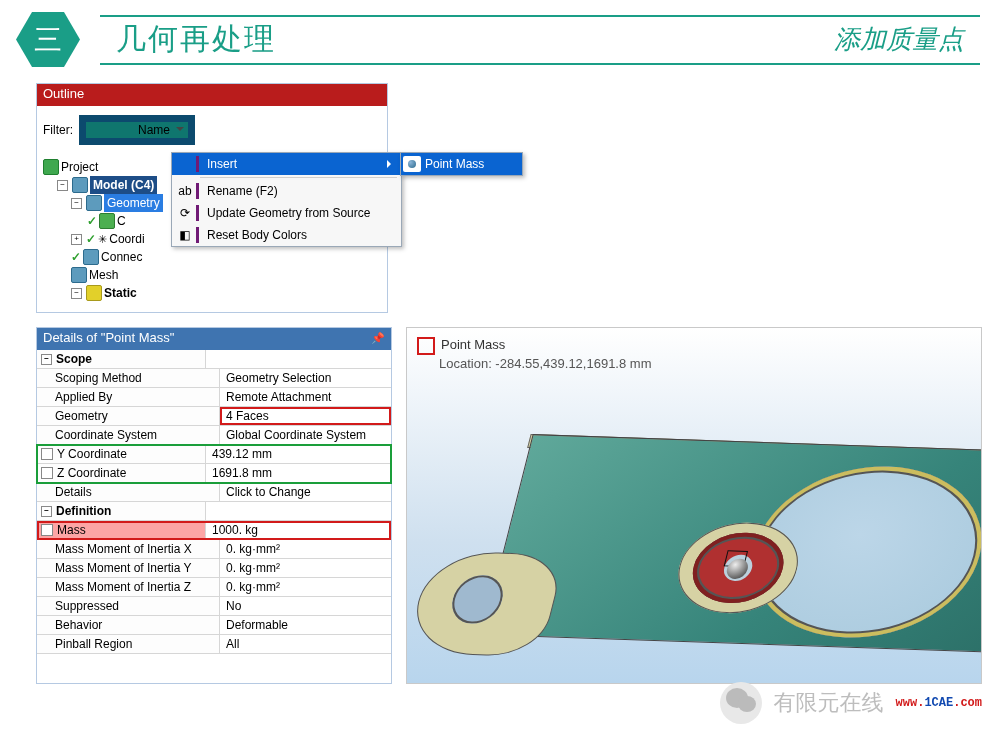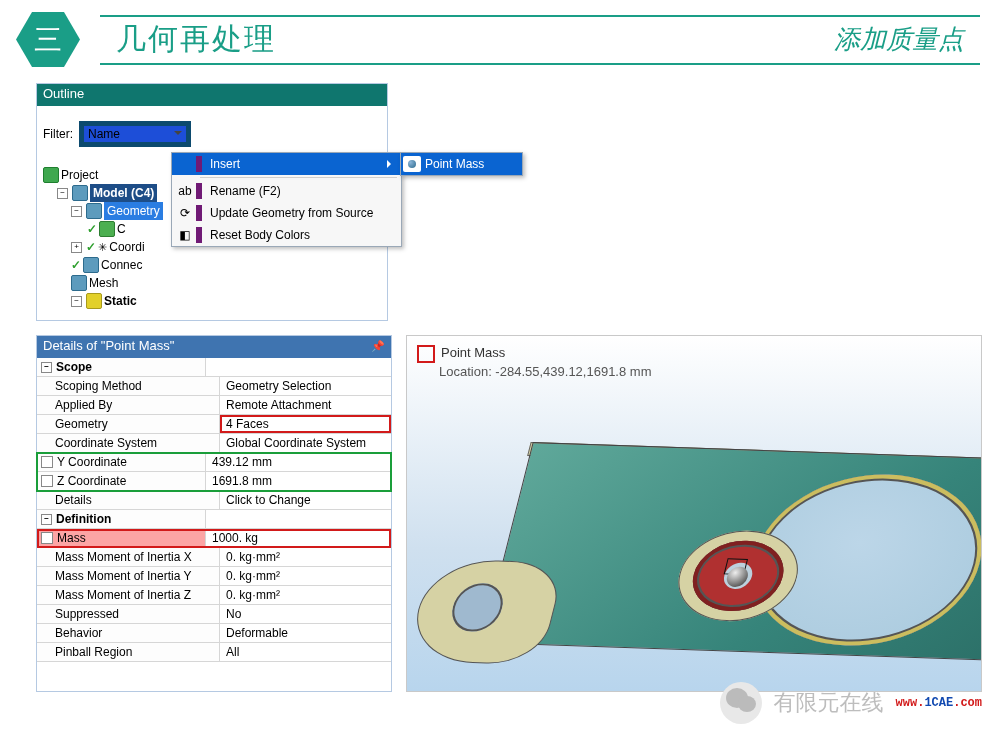--- a/index.html
+++ b/index.html
@@ -56,39 +56,40 @@
     padding: 8px 18px 0 36px;
   }
   
   .outline-panel {
     width: 350px;
     border: 1px solid #b5c9e2;
     background: #fff;
     position: relative;
   }
   .panel-title {
-    background: #0f766e;
+    background: #b91c1c;
     color: #fff;
     font-size: 13px;
     padding: 2px 6px;
     height: 18px;
     line-height: 16px;
   }
   .filter-row {
     display: flex;
     align-items: center;
-    padding: 15px 6px;
+    padding: 9px 6px;
     gap: 6px;
   }
   .filter-select {
-    border: 5px solid #0c4a6e;
+    border: 7px solid #0c4a6e;
     padding: 1px 18px 1px 4px;
     min-width: 80px;
-    background: #1d4ed8;
+    background: #0f766e;
     position: relative;
+    text-align: right;
   }
   .chev-down { position:absolute; right:4px; top:5px; border:4px solid transparent; border-top-color:#444;}
   .tree {
     padding: 4px 6px 10px 6px;
     line-height: 18px;
   }
   .tree-item { display:flex; align-items:center; gap:2px; white-space: nowrap;}
   .tree-indent-1 { padding-left: 14px; }
   .tree-indent-2 { padding-left: 28px; }
   .tree-indent-3 { padding-left: 44px; }
@@ -106,21 +107,21 @@
     top: 68px;
     left: 134px;
     width: 229px;
     background: #f7f7f7;
     border: 1px solid #9aa8b7;
     box-shadow: 2px 2px 4px rgba(0,0,0,0.25);
     z-index: 5;
   }
   .cm-item { display:flex; align-items:center; height:22px; padding:0 6px 0 2px; gap:6px; }
   .cm-item.selected { background:#0a64d1; color:#fff;}
-  .cm-icon { width:22px; height:16px; display:flex; align-items:center; justify-content:center; border-right:6px solid #701a75; margin-right:2px;}
+  .cm-icon { width:22px; height:16px; display:flex; align-items:center; justify-content:center; border-right:3px solid #701a75; margin-right:2px;}
   .cm-arrow { margin-left:auto; border:4px solid transparent; border-left-color:#fff;}
   .cm-sep { height:1px; background:#d0d0d0; margin:2px 4px 2px 28px;}
   .submenu {
     position: absolute;
     top: 68px;
     left: 363px;
     width: 113px;
     height:22px;
     background: #0a64d1;
     color:#fff;

